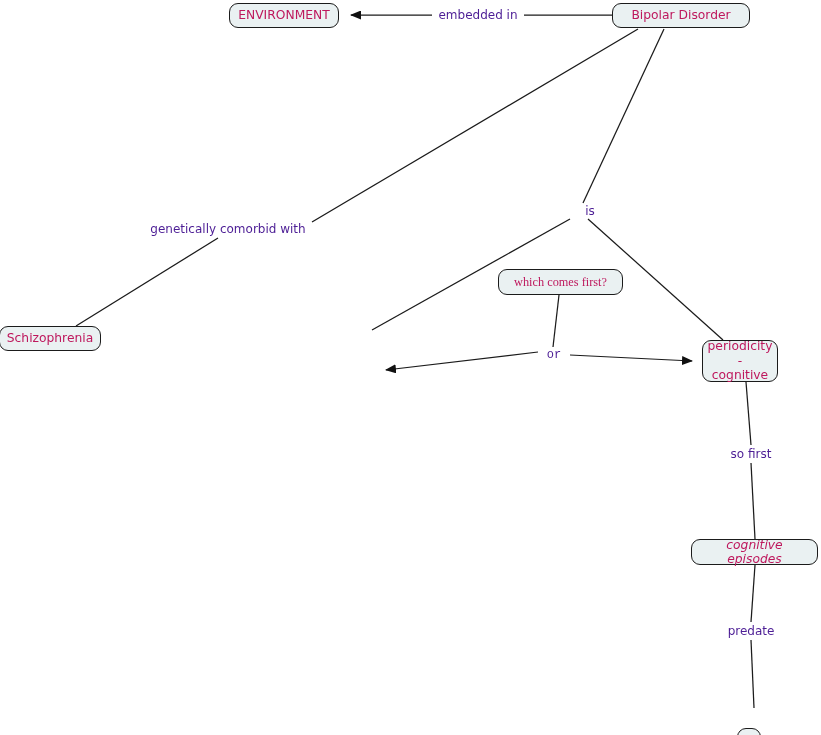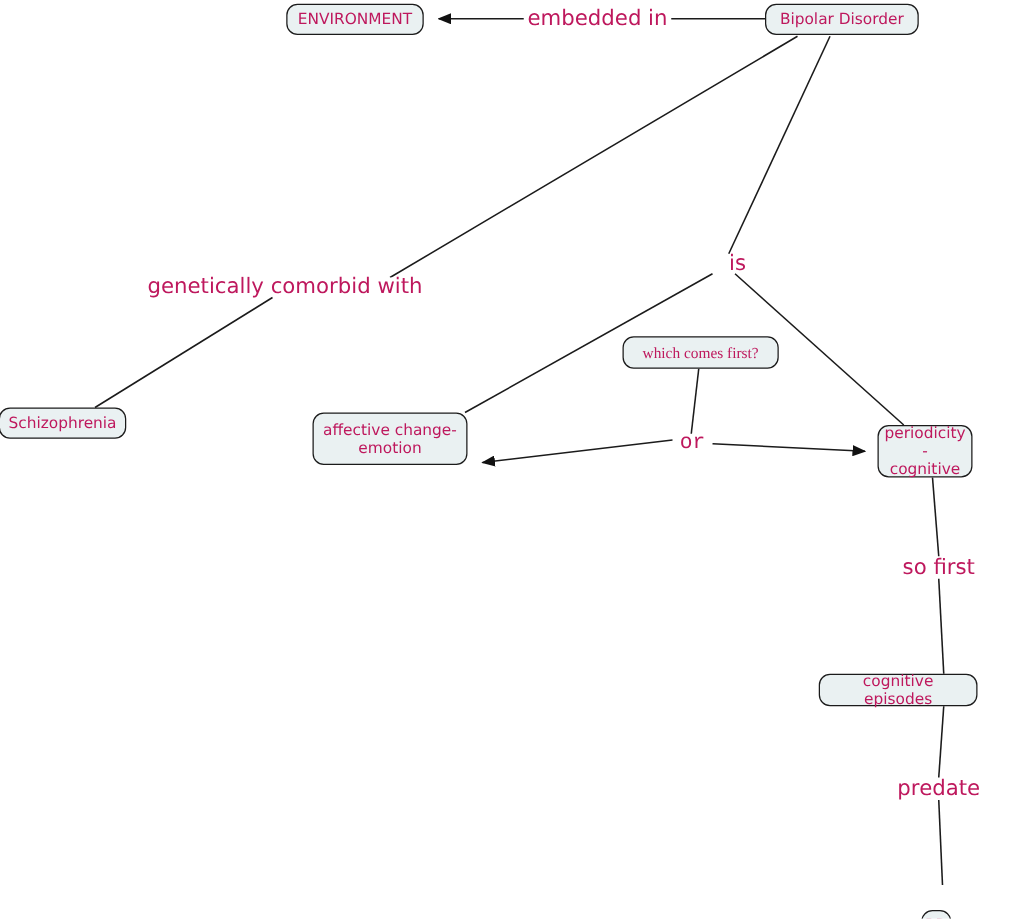--- a/index.html
+++ b/index.html
@@ -35,22 +35,22 @@
     color: #be185d;
     font-size: 12.3px;
     line-height: 14.5px;
     z-index: 5;
     padding: 2px 6px;
     white-space: pre-line;
   }
   .edge-label {
     position: absolute;
     background: #ffffff;
-    color: #be185d;
-    font-size: 17px;
+    color: #4c1d95;
+    font-size: 12px;
     line-height: 14px;
     padding: 0 3px;
     white-space: nowrap;
     transform: translate(-50%, -50%);
     z-index: 6;
     text-align: center;
   }
 </style>
 </head>
 <body>
@@ -89,33 +89,31 @@
       <line x1="746" y1="382" x2="751" y2="445"></line>
       <line x1="751" y1="463" x2="755" y2="539"></line>
 
       <line x1="755" y1="565" x2="751" y2="622"></line>
       <line x1="751" y1="640" x2="754" y2="708"></line>
     </g>
   </svg>
 
   <div class="node" style="left:229px; top:3px; width:110px; height:25px;">ENVIRONMENT</div>
 
-  <div class="node" style="left:612px; top:3px; width:123px; height:25px;">Bipolar Disorder</div>
+  <div class="node" style="left:612px; top:3px; width:138px; height:25px;">Bipolar Disorder</div>
 
   <div class="node" style="left:-1px; top:326px; width:102px; height:25px;">Schizophrenia</div>
 
-  <div class="node" style="left:250px; top:330px; width:124px; height:42px;">affective change-
-emotion</div>
 
   <div class="node" style="left:498px; top:269px; width:125px; height:26px;font-family:Liberation Serif, serif;">which comes first?</div>
 
   <div class="node" style="left:702px; top:340px; width:76px; height:42px;">periodicity -
 cognitive</div>
 
-  <div class="node" style="left:655px; top:539px; width:127px; height:26px;">cognitive episodes</div>
+  <div class="node" style="left:691px; top:539px; width:127px; height:26px;font-style:italic;">cognitive episodes</div>
 
   <div class="node" style="left:737px; top:728px; width:24px; height:25px;">BD</div>
 
   <div class="edge-label" style="left:478px; top:15px;">embedded in</div>
 
   <div class="edge-label" style="left:228px; top:229px;">genetically comorbid with</div>
 
   <div class="edge-label" style="left:590px; top:211px;">is</div>
 
   <div class="edge-label" style="left:554px; top:355px;font-family:Liberation Mono, monospace;">or</div>

